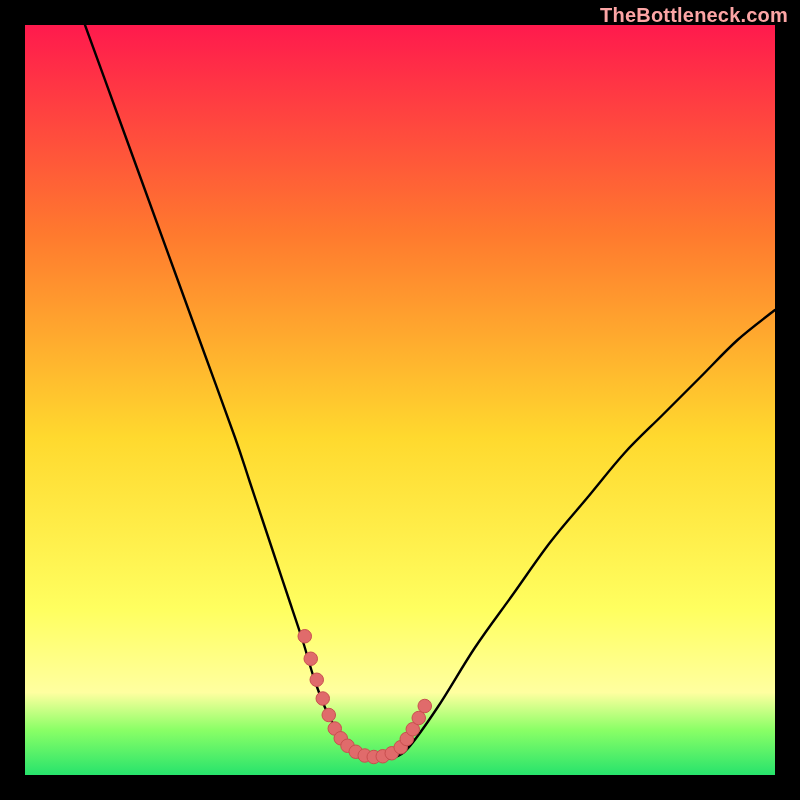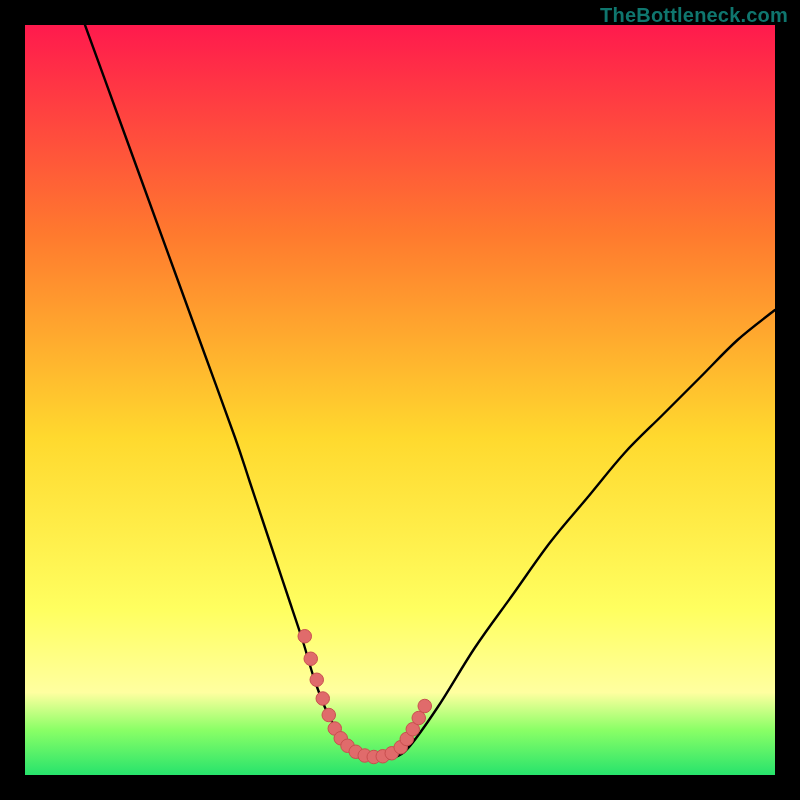--- a/index.html
+++ b/index.html
@@ -23,21 +23,21 @@
     top: 25px;
     left: 25px;
     width: 750px;
     height: 750px;
     
   }
   .watermark {
     position: absolute;
     top: 4px;
     right: 12px;
-    color: #0f766e;
+    color: #fca5a5;
     font-size: 20px;
     font-weight: 600;
     letter-spacing: 0.2px;
   }
   svg {
     display: block;
   }
 </style>
 </head>
 <body>

